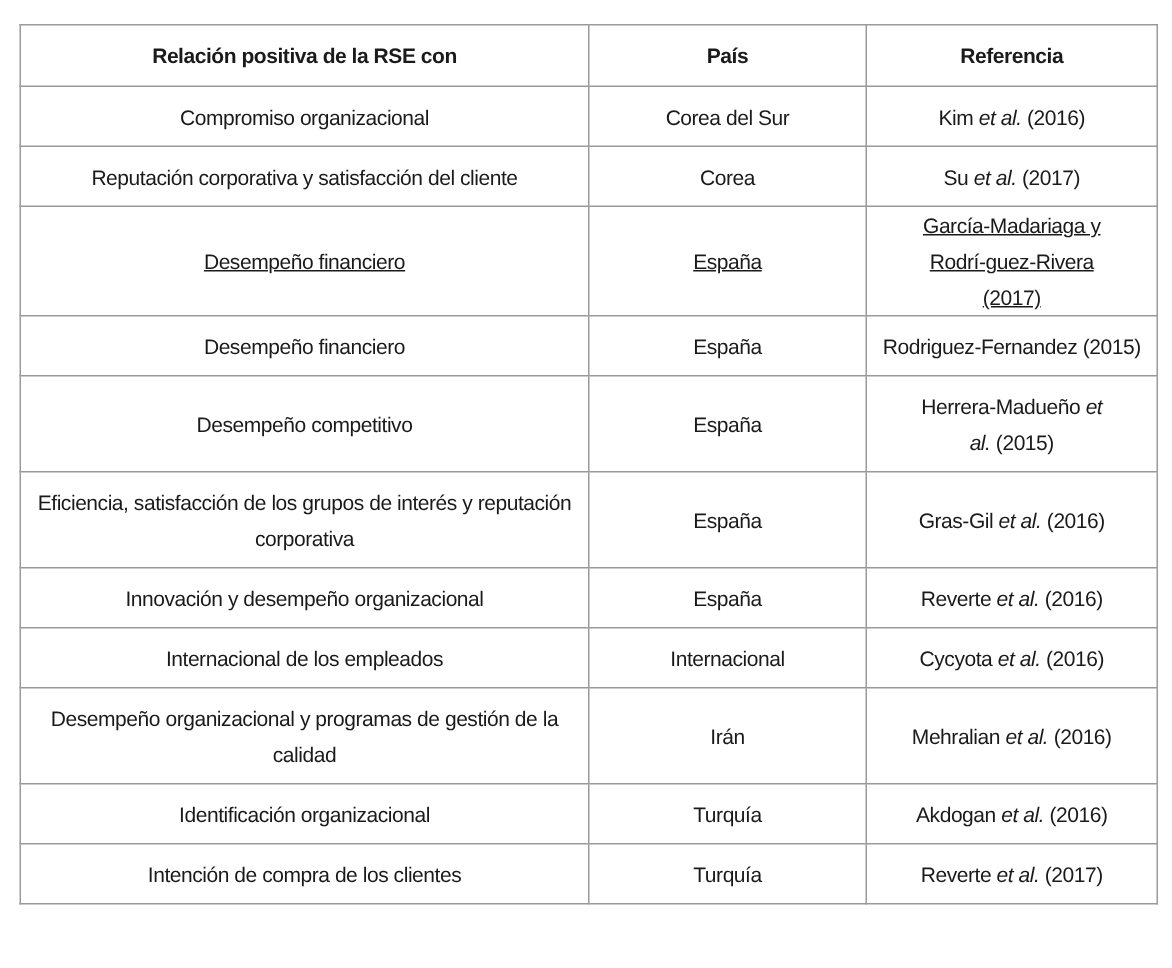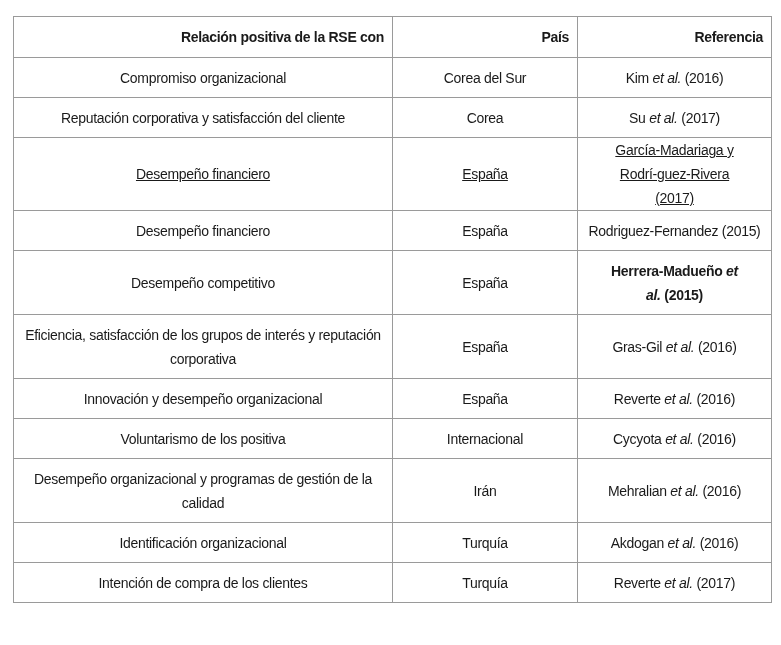--- a/index.html
+++ b/index.html
@@ -19,21 +19,21 @@
   table.rse col.c2 { width: 185px; }
   table.rse col.c3 { width: 194px; }
   table.rse th, table.rse td {
     border: 1.5px solid #9a9a9a;
     text-align: center;
     vertical-align: middle;
     padding: 0 8px;
     line-height: 24px;
     letter-spacing: -0.3px;
   }
-  table.rse th { font-weight: bold; height: 40px; text-align: right; }
+  table.rse th { font-weight: bold; height: 40px; }
   table.rse td { font-weight: normal; }
   tr.h1 td { height: 39px; text-align: center; }
   tr.h2 td { height: 61px; text-decoration: underline; }
   tr.h3 td { height: 63px; }
   em { font-style: italic; }
 </style>
 </head>
 <body>
 
 <table class="rse">
@@ -66,34 +66,34 @@
       <td style="padding:0 22px;"><span>García-Madariaga y Rodrí-guez-Rivera</span> <span>(2017)</span></td>
     </tr>
     <tr class="h1">
       <td>Desempeño financiero</td>
       <td>España</td>
       <td><span>Rodriguez-Fernandez</span> <span>(2015)</span></td>
     </tr>
     <tr class="h3">
       <td>Desempeño competitivo</td>
       <td>España</td>
-      <td style="padding:0 30px;font-weight:bold;"><span>Herrera-Madueño</span> <em>et al.</em> <span>(2015)</span></td>
+      <td style="padding:0 30px;"><span>Herrera-Madueño</span> <em>et al.</em> <span>(2015)</span></td>
     </tr>
     <tr class="h3">
       <td>Eficiencia, satisfacción de los grupos de interés y reputación corporativa</td>
       <td>España</td>
       <td><span>Gras-Gil</span> <em>et al.</em> <span>(2016)</span></td>
     </tr>
     <tr class="h1">
       <td>Innovación y desempeño organizacional</td>
       <td>España</td>
       <td><span>Reverte</span> <em>et al.</em> <span>(2016)</span></td>
     </tr>
     <tr class="h1">
-      <td>Voluntarismo de los positiva</td>
+      <td>Internacional de los empleados</td>
       <td>Internacional</td>
       <td><span>Cycyota</span> <em>et al.</em> <span>(2016)</span></td>
     </tr>
     <tr class="h3">
       <td>Desempeño organizacional y programas de gestión de la calidad</td>
       <td>Irán</td>
       <td><span>Mehralian</span> <em>et al.</em> <span>(2016)</span></td>
     </tr>
     <tr class="h1">
       <td>Identificación organizacional</td>

